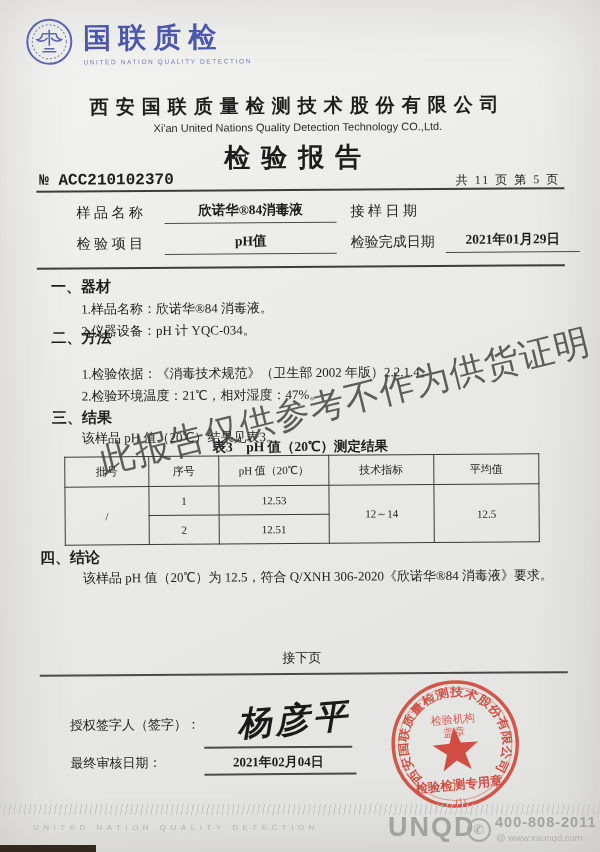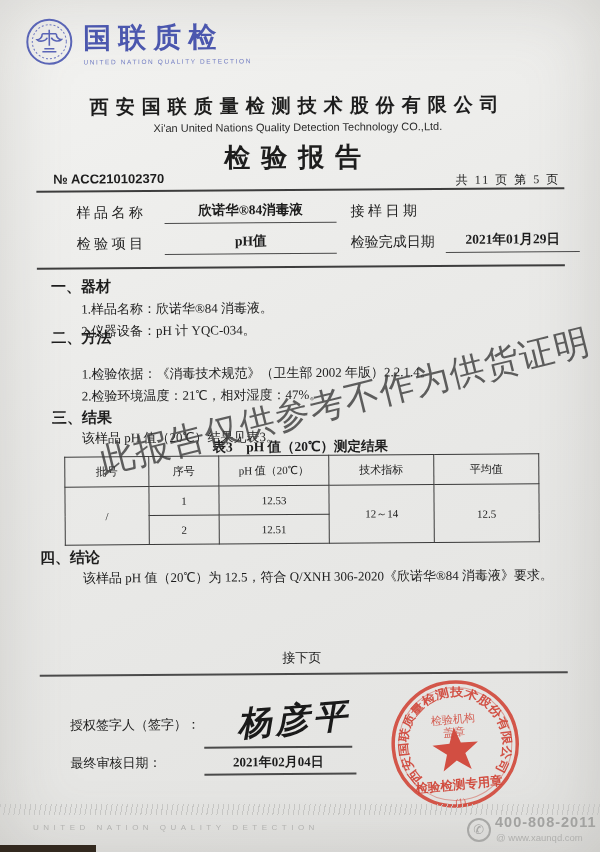--- a/index.html
+++ b/index.html
@@ -11,21 +11,21 @@
   }
   .content{position:absolute;inset:0;transform:rotate(-0.4deg);}
   .abs{position:absolute;}
   
   .logo-text{font-size:28px;font-weight:700;color:#4b57ae;letter-spacing:7px;font-family:"Liberation Sans",sans-serif;}
   .logo-sub{font-size:6.5px;color:#7680c4;letter-spacing:1.6px;font-family:"Liberation Sans",sans-serif;margin-top:1px;}
   
   .company-cn{left:0;top:93px;width:100%;text-align:center;font-size:19px;font-weight:700;letter-spacing:7px;}
   .company-en{left:0;top:121px;width:100%;text-align:center;font-size:11px;color:#2b2b2b;font-family:"Liberation Sans",sans-serif;}
   .doc-title{left:0;top:140px;width:100%;text-align:center;font-size:26px;font-weight:700;letter-spacing:11px;}
-  .report-no{left:55px;top:170px;font-size:13px;font-weight:700;font-family:Liberation Sans, sans-serif;}
+  .report-no{left:41px;top:170px;font-size:16px;font-weight:700;font-family:Liberation Mono, monospace;}
   .page-info{right:38px;top:173px;font-size:12px;letter-spacing:2px;}
   .rule{height:2px;background:#3d3d3d;left:38px;width:528px;}
   
   .si-label{font-size:14px;color:#222;}
   .si-value{font-size:13.5px;font-weight:700;text-align:center;border-bottom:1px solid #4a4a4a;padding-bottom:3px;}
   
   .sec-title{font-size:15px;font-weight:700;}
   .sec-item{font-size:13px;}
   
   .tbl-caption{left:0;top:438px;width:100%;text-align:center;font-size:13.5px;font-weight:600;}
@@ -165,20 +165,21 @@
         <text x="67" y="112" text-anchor="middle" font-size="12.5" font-weight="bold" fill="#cf382a" opacity=".95">检验检测专用章</text>
         <text x="67" y="128" text-anchor="middle" font-size="9" fill="#cf382a" opacity=".85">(1)</text>
       </svg>
     </div>
 
     <div class="abs watermark">此报告仅供参考不作为供货证明</div>
   </div>
 
   <div class="abs hatch"></div>
   <div class="abs foot-left">UNITED NATION QUALITY DETECTION</div>
+  <div class="abs foot-brand">UNQD</div>
   <div class="abs phone-icon">✆</div>
   <div class="abs foot-phone">400-808-2011</div>
   <div class="abs foot-web">
     <span>@</span>
     <span>www.xaunqd.com</span>
   </div>
   <div class="abs corner-strip"></div>
 </div>
 
 </body></html>

